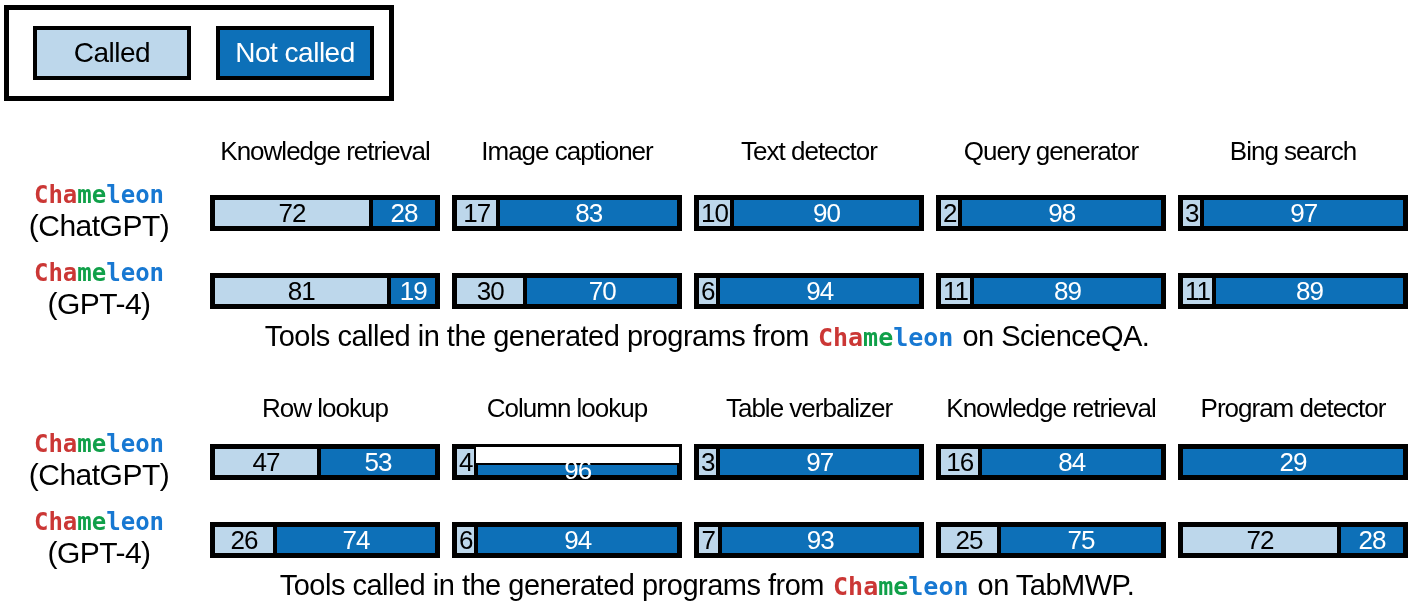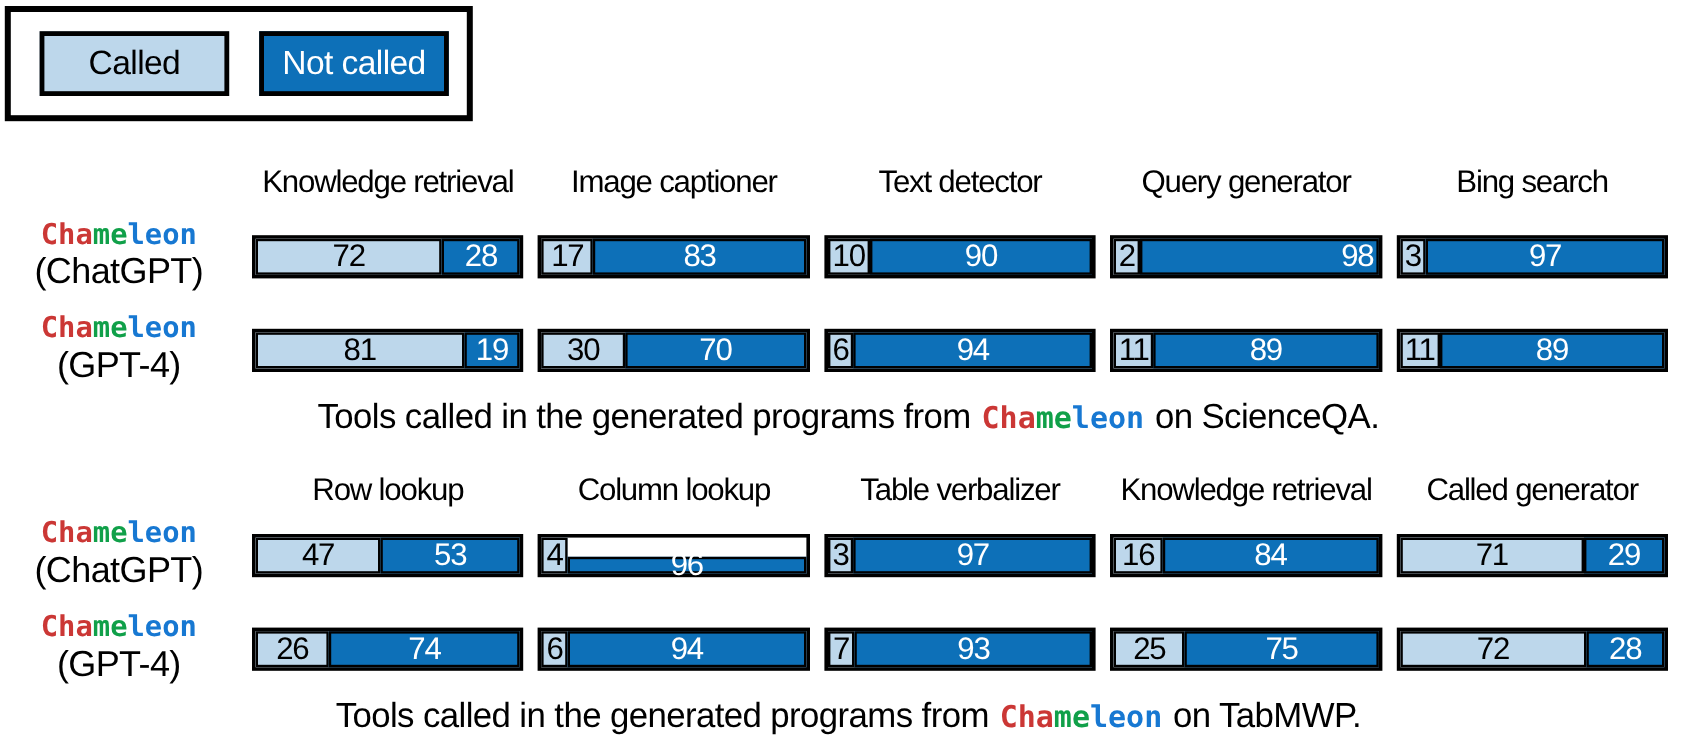--- a/index.html
+++ b/index.html
@@ -21,21 +21,21 @@
     display:flex;align-items:center;justify-content:center;
     font-size:28px;letter-spacing:-0.5px;white-space:nowrap;}
   .swatch.dark{background:var(--dark);color:#fff;}
   .swatch.light{background:var(--light);color:#000;}
 
   
   .section{position:absolute;left:0;right:0;}
   .section[data-section-index="0"]{top:134px;}
   .section[data-section-index="1"]{top:391px;}
 
-  .grid{display:grid;grid-template-columns:198px repeat(5,1fr);column-gap:12px;padding-right:24px;}
+  .grid{display:grid;grid-template-columns:198px repeat(5,1fr);column-gap:12px;padding-right:6px;}
   .headers{height:34px;align-items:end;}
   .tool-header{text-align:center;font-size:26px;letter-spacing:-1px;white-space:nowrap;line-height:34px;}
 
   .row{height:42px;align-items:center;}
   .section[data-section-index="0"] .row.r0{margin-top:13px;}
   .section[data-section-index="1"] .row.r0{margin-top:5px;}
   .row.r1{margin-top:36px;}
 
   .row-label{text-align:center;line-height:28px;overflow:visible;white-space:nowrap;}
   .row-label .model{font-size:30px;letter-spacing:-0.5px;}
@@ -44,21 +44,21 @@
   .lg-green{color:var(--lgreen);}
   .lg-blue{color:var(--lblue);}
 
   .bar{display:flex;height:36px;border:3px solid var(--outline);background:#fff;}
   .seg{display:flex;align-items:center;justify-content:center;
     border:2px solid var(--outline);min-width:max-content;padding:0 2px;
     font-size:26px;letter-spacing:-1px;flex-basis:0;overflow:visible;}
   .seg.called{background:var(--light);color:#000;}
   .seg.notcalled{background:var(--dark);color:#fff;}
 
-  .caption{margin-top:31px;text-align:center;font-size:29px;letter-spacing:-0.5px;white-space:nowrap;}
+  .caption{margin-top:19px;text-align:center;font-size:29px;letter-spacing:-0.5px;white-space:nowrap;}
   .caption .logo{margin:0 9px;font-size:25px;}
   .caption .seg-text{display:inline;}
 </style>
 </head>
 <body>
 
 <div class="page">
 
   <div class="legend-box">
     <div class="swatch light">
@@ -101,21 +101,21 @@
             <span>10</span>
           </div>
           <div class="seg notcalled" style="flex-grow: 90;">
             <span>90</span>
           </div>
         </div>
         <div class="bar">
           <div class="seg called" style="flex-grow: 2;">
             <span>2</span>
           </div>
-          <div class="seg notcalled" style="flex-grow: 98; justify-content: flex-end;">
+          <div class="seg notcalled" style="flex-grow: 98;">
             <span>98</span>
           </div>
         </div>
         <div class="bar">
           <div class="seg called" style="flex-grow: 3;">
             <span>3</span>
           </div>
           <div class="seg notcalled" style="flex-grow: 97;">
             <span>97</span>
           </div>
@@ -166,21 +166,21 @@
       </div>
       <div class="caption"><span class="seg-text">Tools called in the generated programs from</span><span class="logo"><span class="lg-red">Cha</span><span class="lg-green">me</span><span class="lg-blue">leon</span></span><span class="seg-text">on ScienceQA.</span></div>
     </div>
   <div class="section" data-section-index="1">
       <div class="grid headers">
         <div></div>
         <div class="tool-header">Row lookup</div>
         <div class="tool-header">Column lookup</div>
         <div class="tool-header">Table verbalizer</div>
         <div class="tool-header">Knowledge retrieval</div>
-        <div class="tool-header">Called generator</div>
+        <div class="tool-header">Program detector</div>
       </div>
       <div class="grid row r0">
         <div class="row-label"><span class="logo"><span class="lg-red">Cha</span><span class="lg-green">me</span><span class="lg-blue">leon</span></span><br><span class="model">(ChatGPT)</span></div>
         <div class="bar">
           <div class="seg called" style="flex-grow: 47;">
             <span>47</span>
           </div>
           <div class="seg notcalled" style="flex-grow: 53;">
             <span>53</span>
           </div>
@@ -203,23 +203,20 @@
         </div>
         <div class="bar">
           <div class="seg called" style="flex-grow: 16;">
             <span>16</span>
           </div>
           <div class="seg notcalled" style="flex-grow: 84;">
             <span>84</span>
           </div>
         </div>
         <div class="bar">
-          <div class="seg called" style="flex-grow: 71;">
-            <span>71</span>
-          </div>
           <div class="seg notcalled" style="flex-grow: 29;">
             <span>29</span>
           </div>
         </div>
       </div>
       <div class="grid row r1">
         <div class="row-label"><span class="logo"><span class="lg-red">Cha</span><span class="lg-green">me</span><span class="lg-blue">leon</span></span><br><span class="model">(GPT-4)</span></div>
         <div class="bar">
           <div class="seg called" style="flex-grow: 26;">
             <span>26</span>

